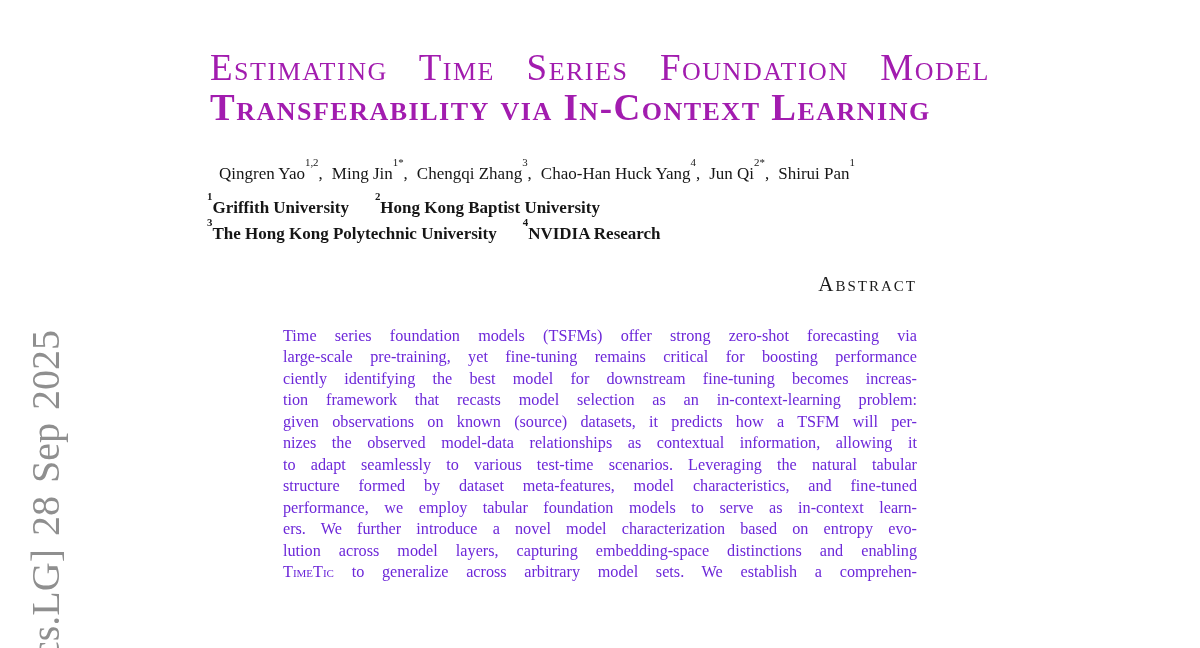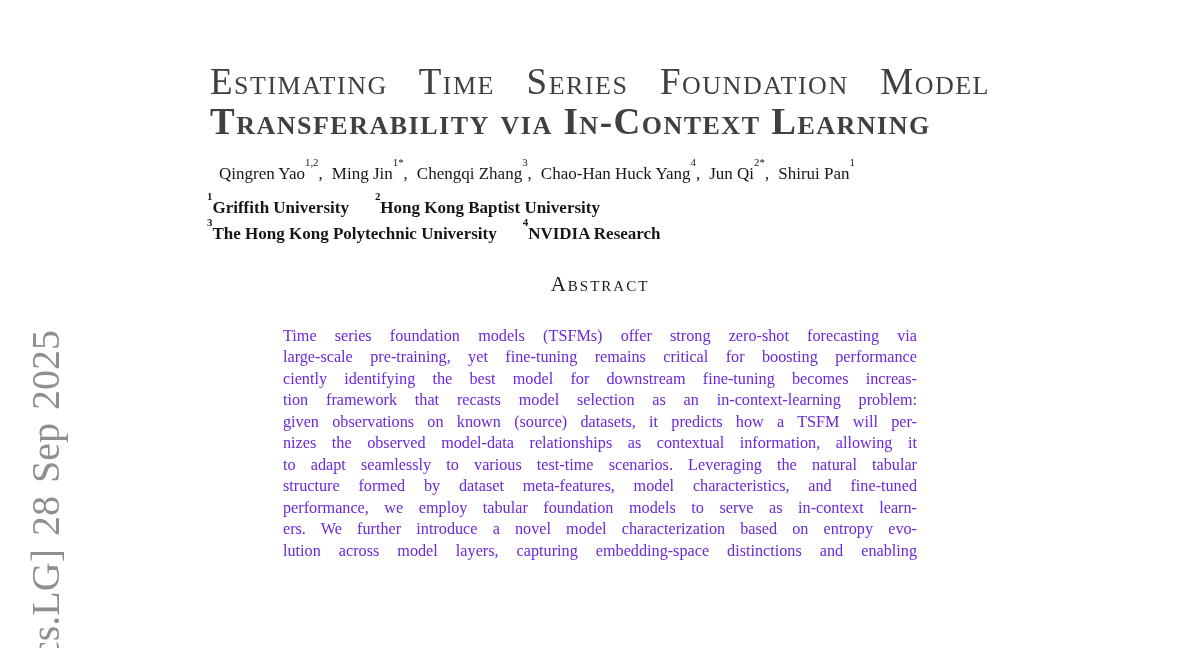--- a/index.html
+++ b/index.html
@@ -21,25 +21,25 @@
     font-size: 40px;
     line-height: 47px;
     color: #8f8f8f;
     white-space: pre;
     word-spacing: 3px;
   }
 
   
   .title-block {
     position: absolute;
-    left: 210px; top: 62px; width: 780px;
+    left: 210px; top: 48px; width: 780px;
     font-size: 37px; line-height: 40px;
     font-variant: small-caps;
     letter-spacing: 1.5px;
-    color: #404040;
+    color: #a21caf;
     font-weight: normal;
   }
   .title-line-1 { text-align: justify; text-align-last: justify; }
   .title-line-2 { text-align: left; font-weight: bold; }
 
   
   .authors {
     position: absolute;
     left: 219px; top: 157px;
     font-size: 17px; font-weight: normal;
@@ -60,21 +60,21 @@
     font-size: 17px; line-height: 21.5px;
     white-space: nowrap;
   }
   .affil-item { margin-right: 26px; font-weight: bold; }
   .affil-item:last-child { margin-right: 0; }
 
   
   .abstract-heading {
     position: absolute;
     left: 283px; top: 272px; width: 634px;
-    text-align: center;
+    text-align: right;
     font-size: 21px;
     font-variant: small-caps;
     letter-spacing: 2px;
     color: #1a1a1a;
   }
   .abstract-body {
     position: absolute;
     left: 283px; top: 326px; width: 634px;
     font-size: 16.2px;
     line-height: 21.45px;
@@ -109,15 +109,16 @@
       <div class="abs-line">large-scale pre-training, yet fine-tuning remains critical for boosting performance</div>
       <div class="abs-line">ciently identifying the best model for downstream fine-tuning becomes increas-</div>
       <div class="abs-line">tion framework that recasts model selection as an in-context-learning problem:</div>
       <div class="abs-line">given observations on known (source) datasets, it predicts how a TSFM will per-</div>
       <div class="abs-line">nizes the observed model-data relationships as contextual information, allowing it</div>
       <div class="abs-line">to adapt seamlessly to various test-time scenarios. Leveraging the natural tabular</div>
       <div class="abs-line">structure formed by dataset meta-features, model characteristics, and fine-tuned</div>
       <div class="abs-line">performance, we employ tabular foundation models to serve as in-context learn-</div>
       <div class="abs-line">ers. We further introduce a novel model characterization based on entropy evo-</div>
       <div class="abs-line">lution across model layers, capturing embedding-space distinctions and enabling</div>
+      <div class="abs-line"><span class="sc">TimeTic</span> to generalize across arbitrary model sets. We establish a comprehen-</div>
     </div>
 
 </div>
 
 </body></html>

